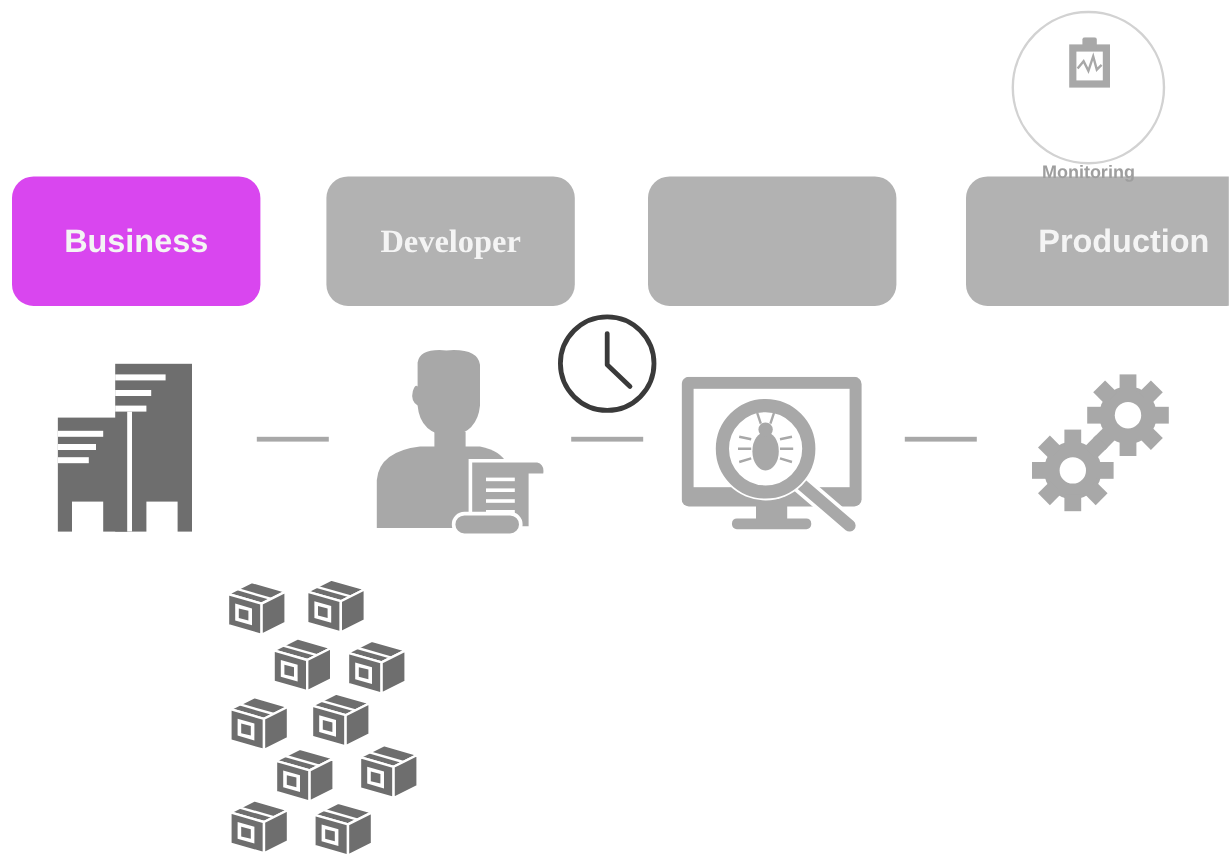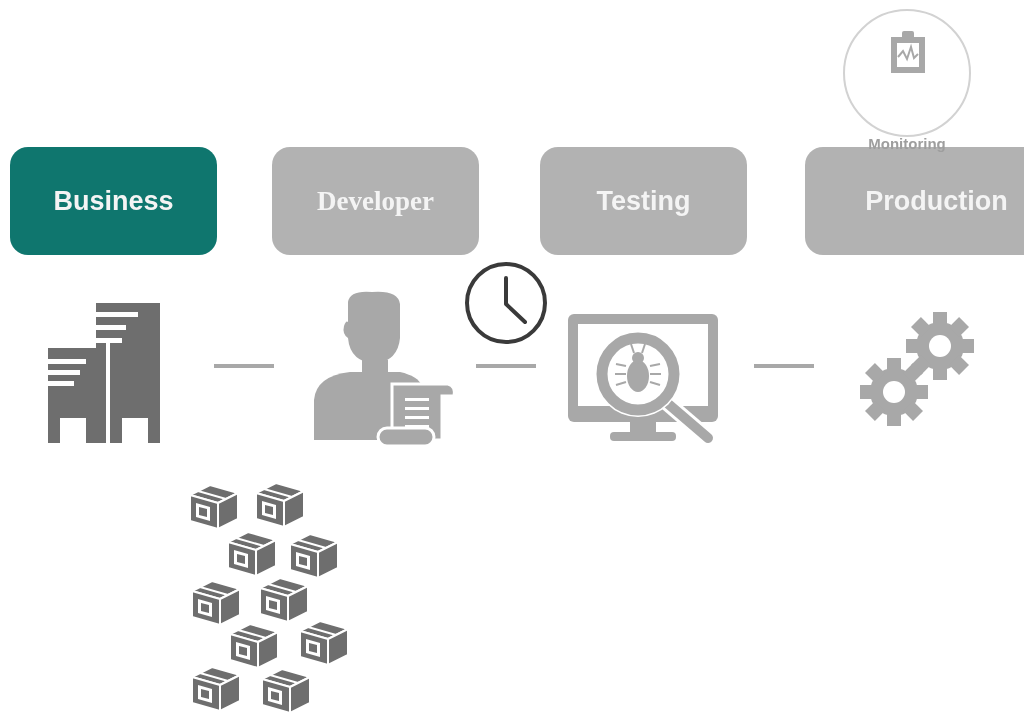--- a/index.html
+++ b/index.html
@@ -4,21 +4,21 @@
 <style>
   html, body { margin: 0; padding: 0; background: #ffffff; }
   body { width: 1024px; height: 718px; position: relative; overflow: hidden;
          font-family: "Liberation Sans", sans-serif; }
   .stage {
     position: absolute; top: 147px; height: 108px; border-radius: 18px;
     display: flex; align-items: center; justify-content: center; text-align: center;
     color: #f4f4f4; font-weight: bold; font-size: 27px; line-height: 34px;
   }
   .stage span { display: block; }
-  .stage-dark { background: #0f766e; }
+  .stage-dark { background: #d946ef; }
   .stage-light { background: #b2b2b2; }
   .connector { position: absolute; top: 364px; height: 4px; background: #a8a8a8; width: 60px; }
   .icon { position: absolute; }
   .monitor-circle {
     position: absolute; left: 843px; top: 9px; width: 128px; height: 128px;
     border: 2px solid #d2d2d2; border-radius: 50%; box-sizing: border-box; background: #fff;
   }
   .monitor-label {
     position: absolute; left: 0; right: 0; top: 80px; text-align: center;
     color: #9e9e9e; font-weight: bold; font-size: 15px; margin-top: 44px;
@@ -33,21 +33,20 @@
       <span>Business</span>
     </div>
 </div>
 <div class="stage stage-light" style="left:272px;width:207px;font-family:Liberation Serif, serif;">
   <div>
       <span>Developer</span>
     </div>
 </div>
 <div class="stage stage-light" style="left:540px;width:207px;">
   <div>
-      <span>Testing</span>
     </div>
 </div>
 <div class="stage stage-light" style="left:805px;width:207px;padding-left:28px;">
   <div>
       <span>Production</span>
     </div>
 </div>
 
 <div class="monitor-circle">
   <svg class="icon" style="left:44px;top:20px;" width="38" height="44" viewBox="0 0 38 44">

